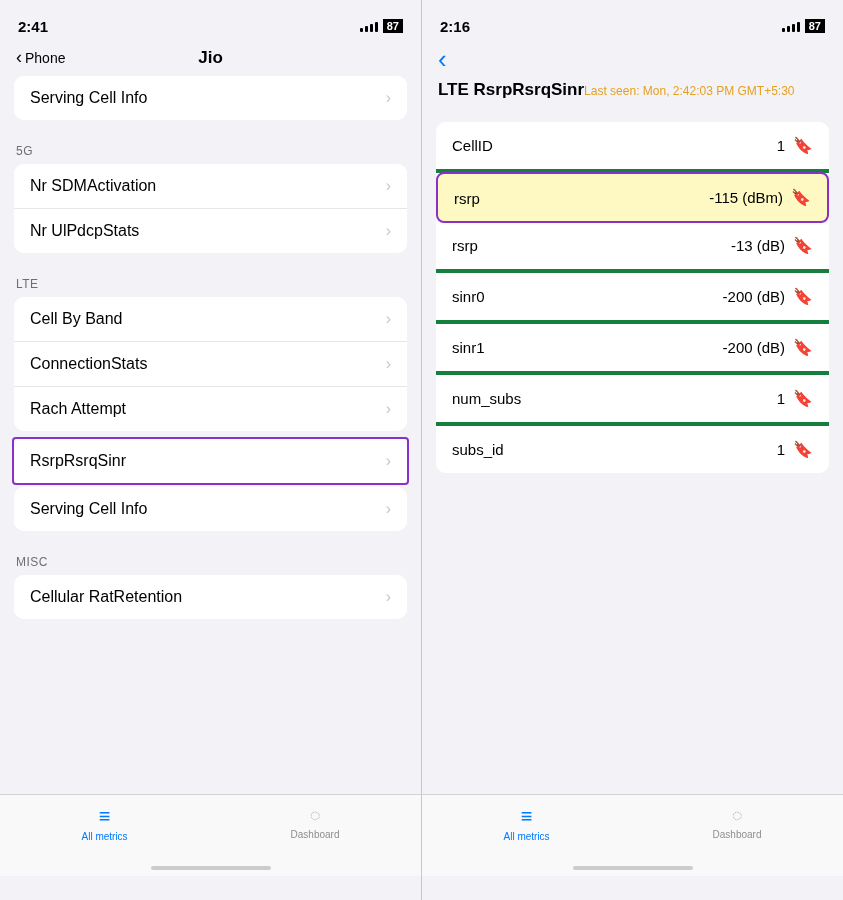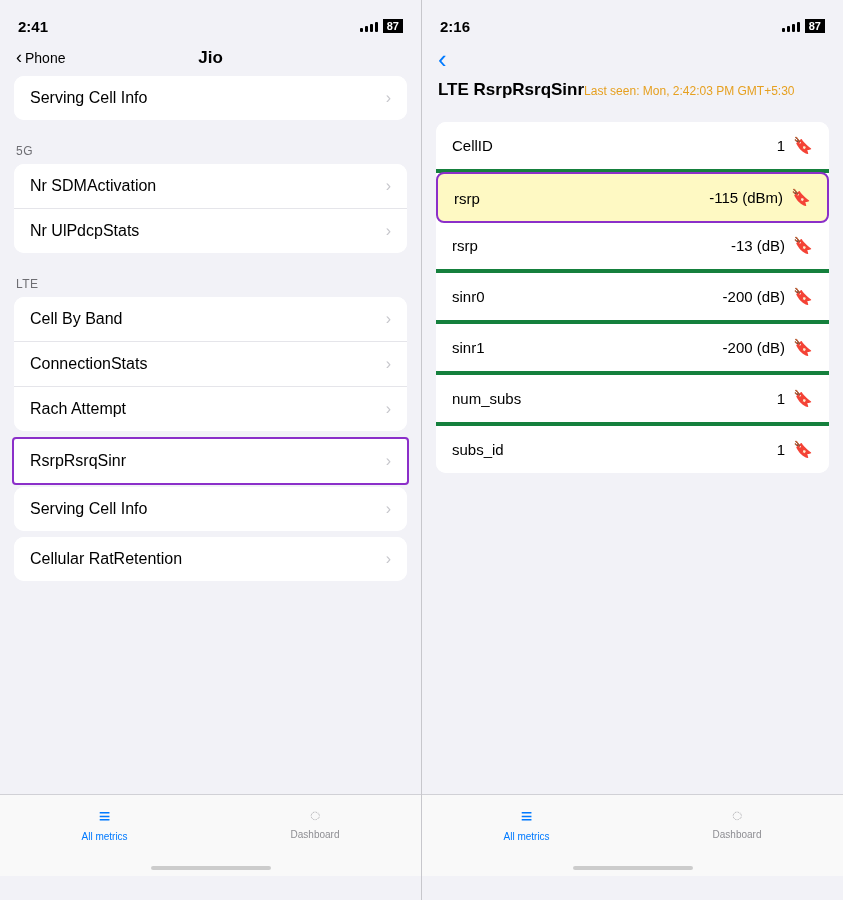--- a/index.html
+++ b/index.html
@@ -326,20 +326,21 @@
       <span class="list-item-chevron">›</span>
     </div>
 
     <div class="list-group" style="margin-top: 2px;">
       <div class="list-item">
         <span class="list-item-label">Serving Cell Info</span>
         <span class="list-item-chevron">›</span>
       </div>
     </div>
 
+    <div class="section-header">MISC</div>
     <div class="list-group">
       <div class="list-item">
         <span class="list-item-label">Cellular RatRetention</span>
         <span class="list-item-chevron">›</span>
       </div>
     </div>
 
   </div>
 
   <div class="tab-bar">

